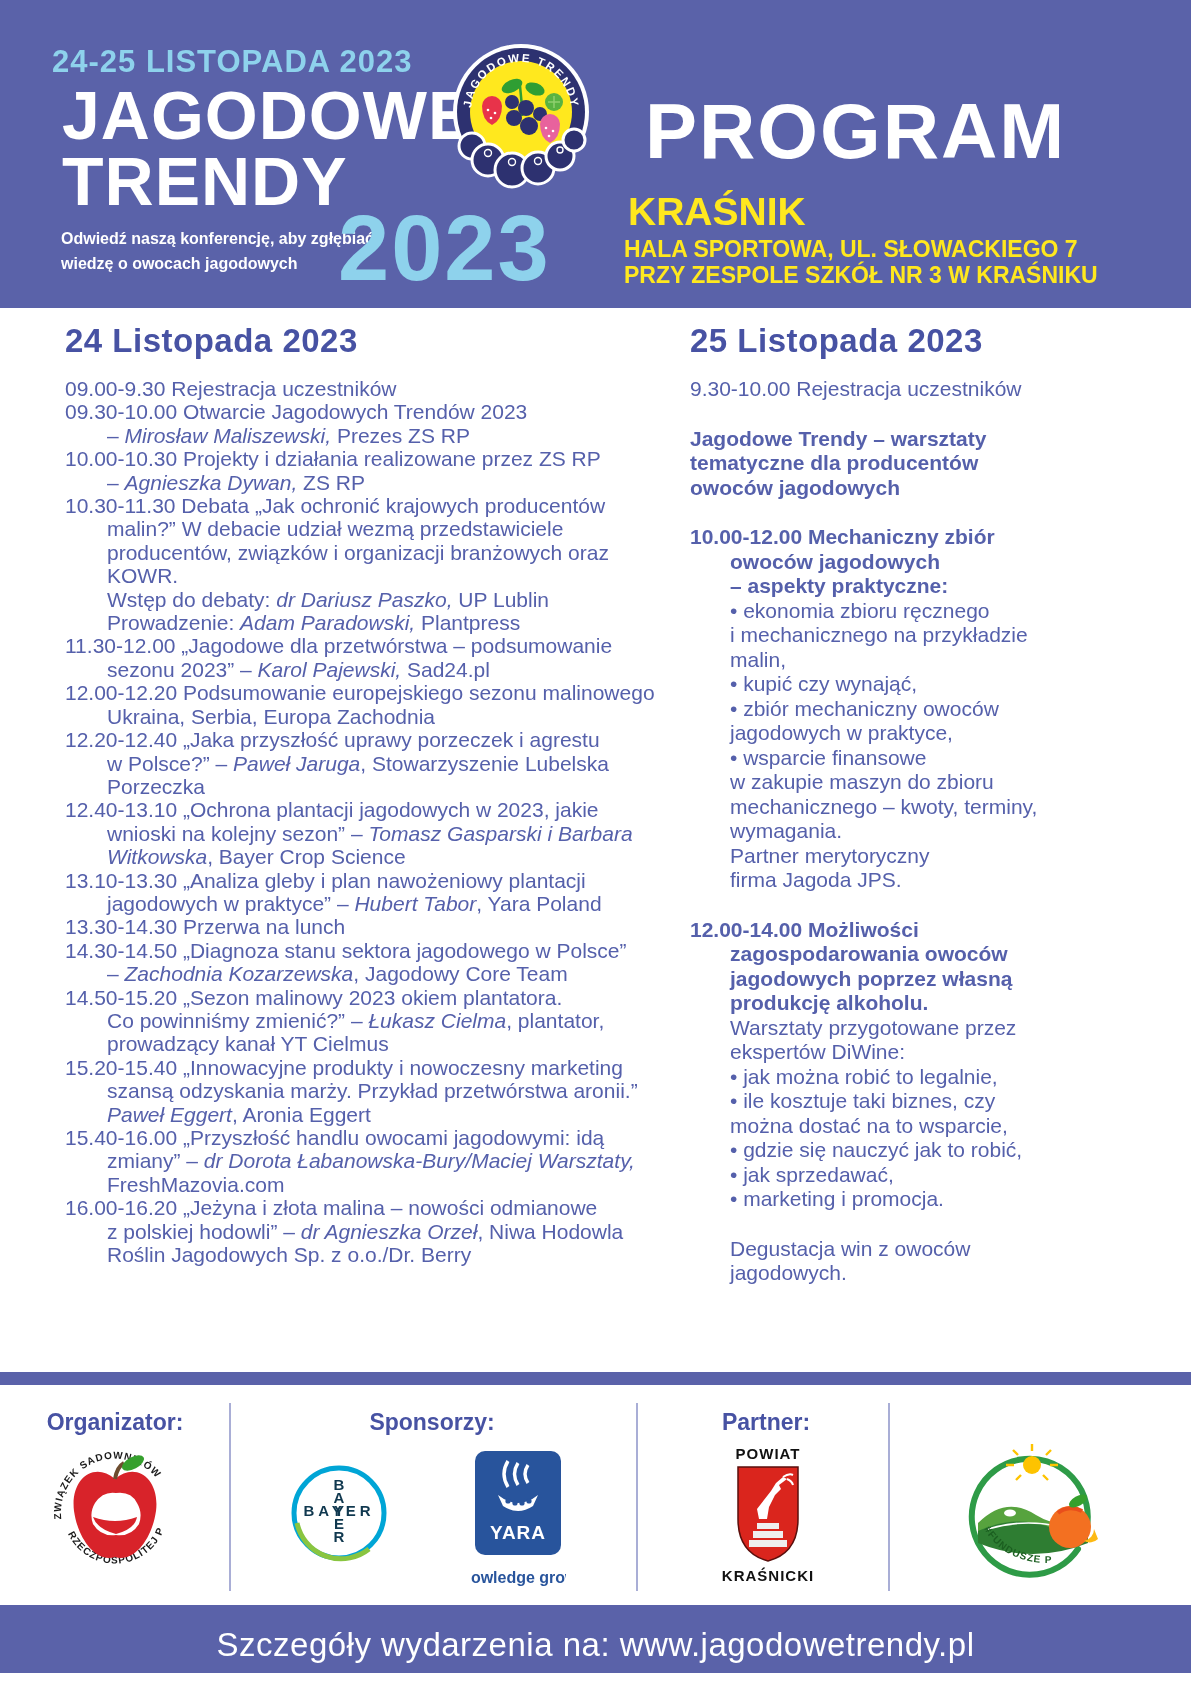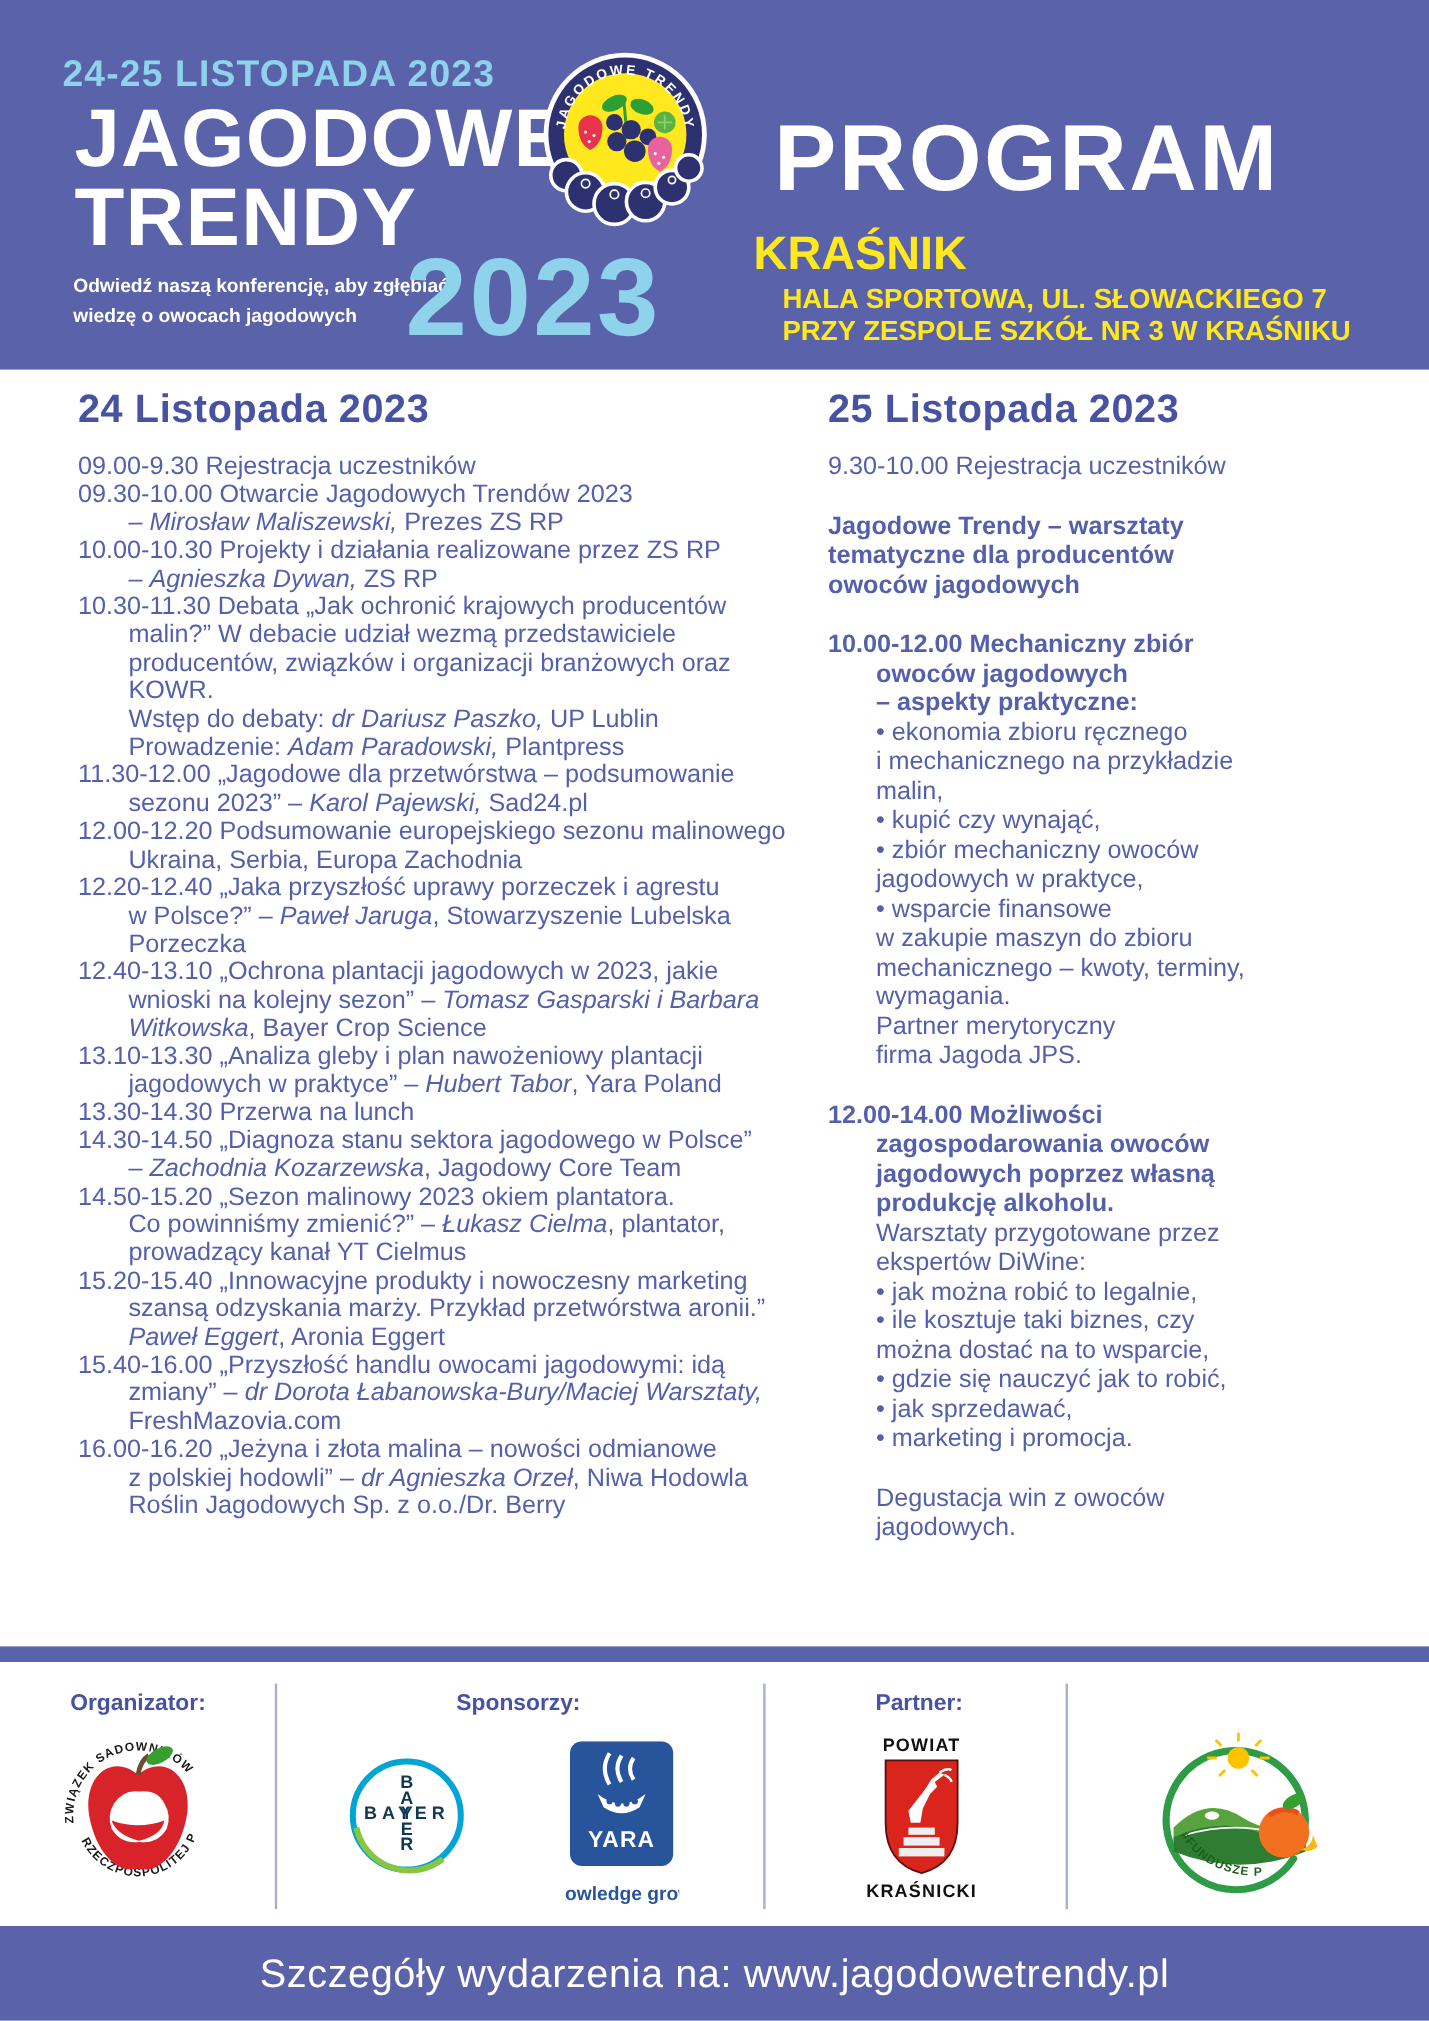--- a/index.html
+++ b/index.html
@@ -7,21 +7,21 @@
 
   
   .header{position:relative;width:100%;height:308px;background:#5a62a9;}
   .hdr-dates{position:absolute;left:52px;top:44px;font-size:31px;font-weight:800;color:#8ed2ec;letter-spacing:1px;}
   .hdr-title{position:absolute;left:62px;top:82px;color:#fff;font-size:68px;font-weight:800;line-height:66px;letter-spacing:1px;}
   .hdr-tagline{position:absolute;left:61px;top:226px;color:#fff;font-size:16px;font-weight:700;line-height:25px;}
   .hdr-year{position:absolute;left:338px;top:196px;color:#8ed2ec;font-size:92px;font-weight:800;letter-spacing:2px;}
   .hdr-logo{position:absolute;left:450px;top:40px;}
   .hdr-program{position:absolute;left:645px;top:86px;color:#fff;font-size:78px;font-weight:800;letter-spacing:2px;}
   .hdr-city{position:absolute;left:628px;top:190px;color:#ffe81e;font-size:39px;font-weight:800;}
-  .hdr-venue{position:absolute;left:652px;top:236px;color:#ffe81e;font-size:23px;font-weight:800;line-height:26px;}
+  .hdr-venue{position:absolute;left:624px;top:236px;color:#ffe81e;font-size:23px;font-weight:800;line-height:26px;}
 
   
   .main{display:flex;box-sizing:border-box;height:1064px;padding:6px 0 0 65px;overflow:hidden;}
   .col-left{width:612px;flex:none;}
   .col-right{width:450px;flex:none;margin-left:13px;}
   .day-heading{margin:8px 0 17px 0;font-size:33px;font-weight:800;color:#4752a3;letter-spacing:.5px;}
   .col-left .lines{font-size:21px;line-height:23.4px;color:#5560ab;}
   .col-right .lines{font-size:21px;line-height:24.5px;color:#5560ab;}
   .entry{margin:0;padding-left:42px;text-indent:-42px;white-space:nowrap;}
   .it{font-style:italic;}
@@ -30,30 +30,30 @@
   .blk-plain{}
   .blk-para-bold{font-weight:700;}
   .blk-entry{padding-left:40px;text-indent:-40px;}
   .blk-para-indent{padding-left:40px;}
 
   
   .divider{width:100%;height:13px;background:#5a62a9;}
   .footer{position:relative;width:100%;height:220px;background:#fff;}
   .vline{position:absolute;top:18px;bottom:14px;width:2px;background:#a9aed6;}
   .vline.v1{left:229px}.vline.v2{left:636px}.vline.v3{left:888px}
-  .f-label{position:absolute;top:24px;font-size:19px;font-weight:800;color:#4752a3;text-align:center;}
+  .f-label{position:absolute;top:24px;font-size:23px;font-weight:800;color:#4752a3;text-align:center;}
   .f-label.l1{left:30px;width:170px}.f-label.l2{left:332px;width:200px}.f-label.l3{left:666px;width:200px}
   .logo-assoc{position:absolute;left:50px;top:52px;}
   .logo-bayer{position:absolute;left:289px;top:78px;}
   .logo-yara{position:absolute;left:470px;top:66px;}
   .logo-powiat{position:absolute;left:713px;top:60px;}
   .logo-fundusze{position:absolute;left:958px;top:48px;}
 
   
-  .bottombar{width:100%;height:79px;background:#5a62a9;color:#fff;font-size:33px;font-weight:400;text-align:center;line-height:79px;letter-spacing:.5px;}
+  .bottombar{width:100%;height:68px;background:#5a62a9;color:#fff;font-size:33px;font-weight:400;text-align:center;line-height:79px;letter-spacing:.5px;}
 
   
   .arc-badge{font:700 11.5px "Liberation Sans",sans-serif;fill:#fff;letter-spacing:2px;}
   .arc-assoc{font:700 10px "Liberation Sans",sans-serif;fill:#1a1a1a;letter-spacing:1px;}
   .bayer-letter{font:700 15px "Liberation Sans",sans-serif;fill:#10384f;text-anchor:middle;}
   .yara-word{font:800 19px "Liberation Sans",sans-serif;fill:#fff;text-anchor:middle;letter-spacing:1px;}
   .yara-tag{font:700 16px "Liberation Sans",sans-serif;fill:#28549c;text-anchor:middle;}
   .powiat-word{font:700 15px "Liberation Sans",sans-serif;fill:#111;text-anchor:middle;letter-spacing:1px;}
   .fundusze-arc{font:700 10px "Liberation Sans",sans-serif;fill:#1b5e20;letter-spacing:1px;}
 </style>

